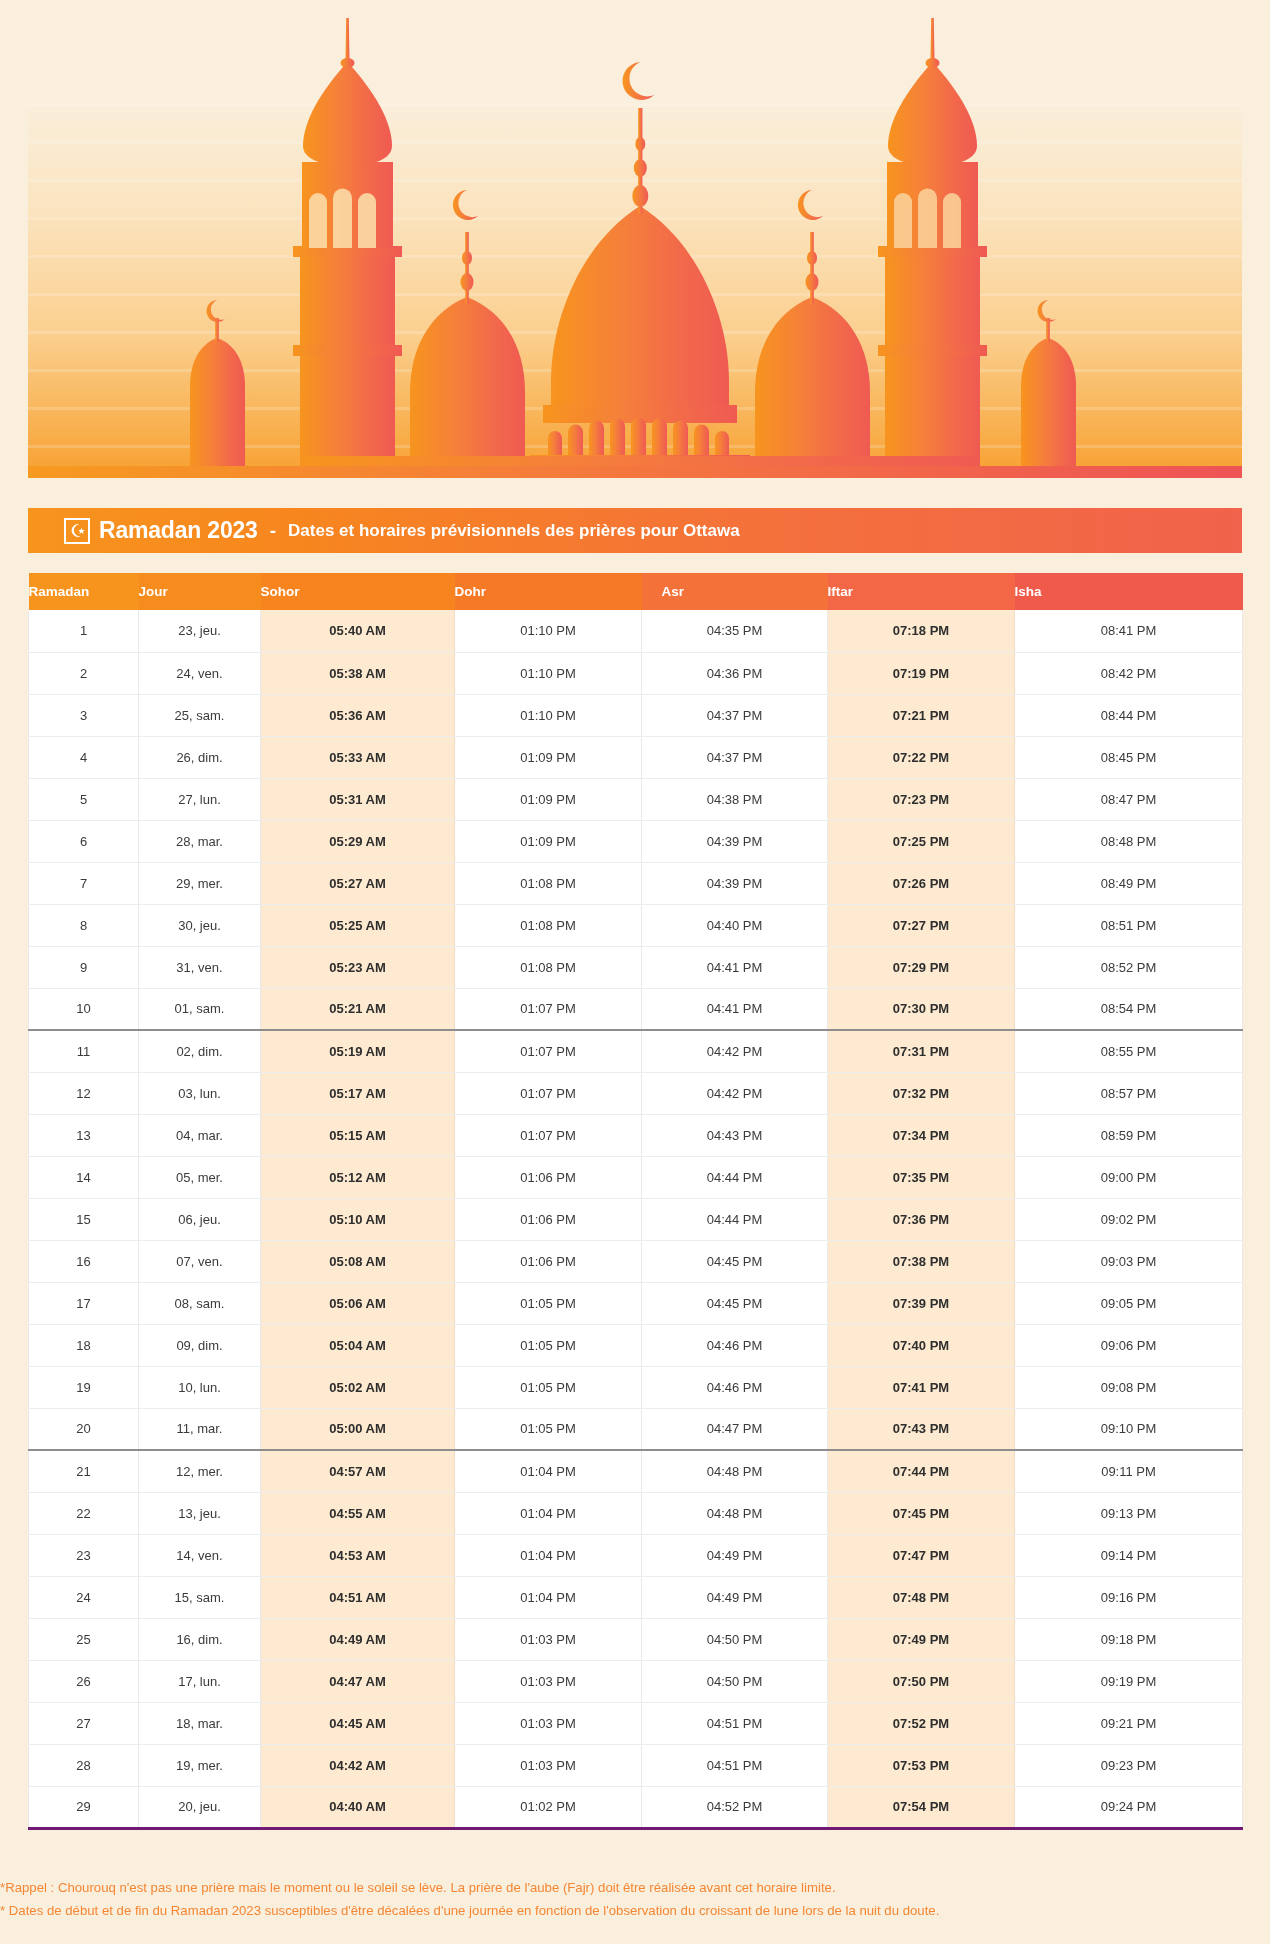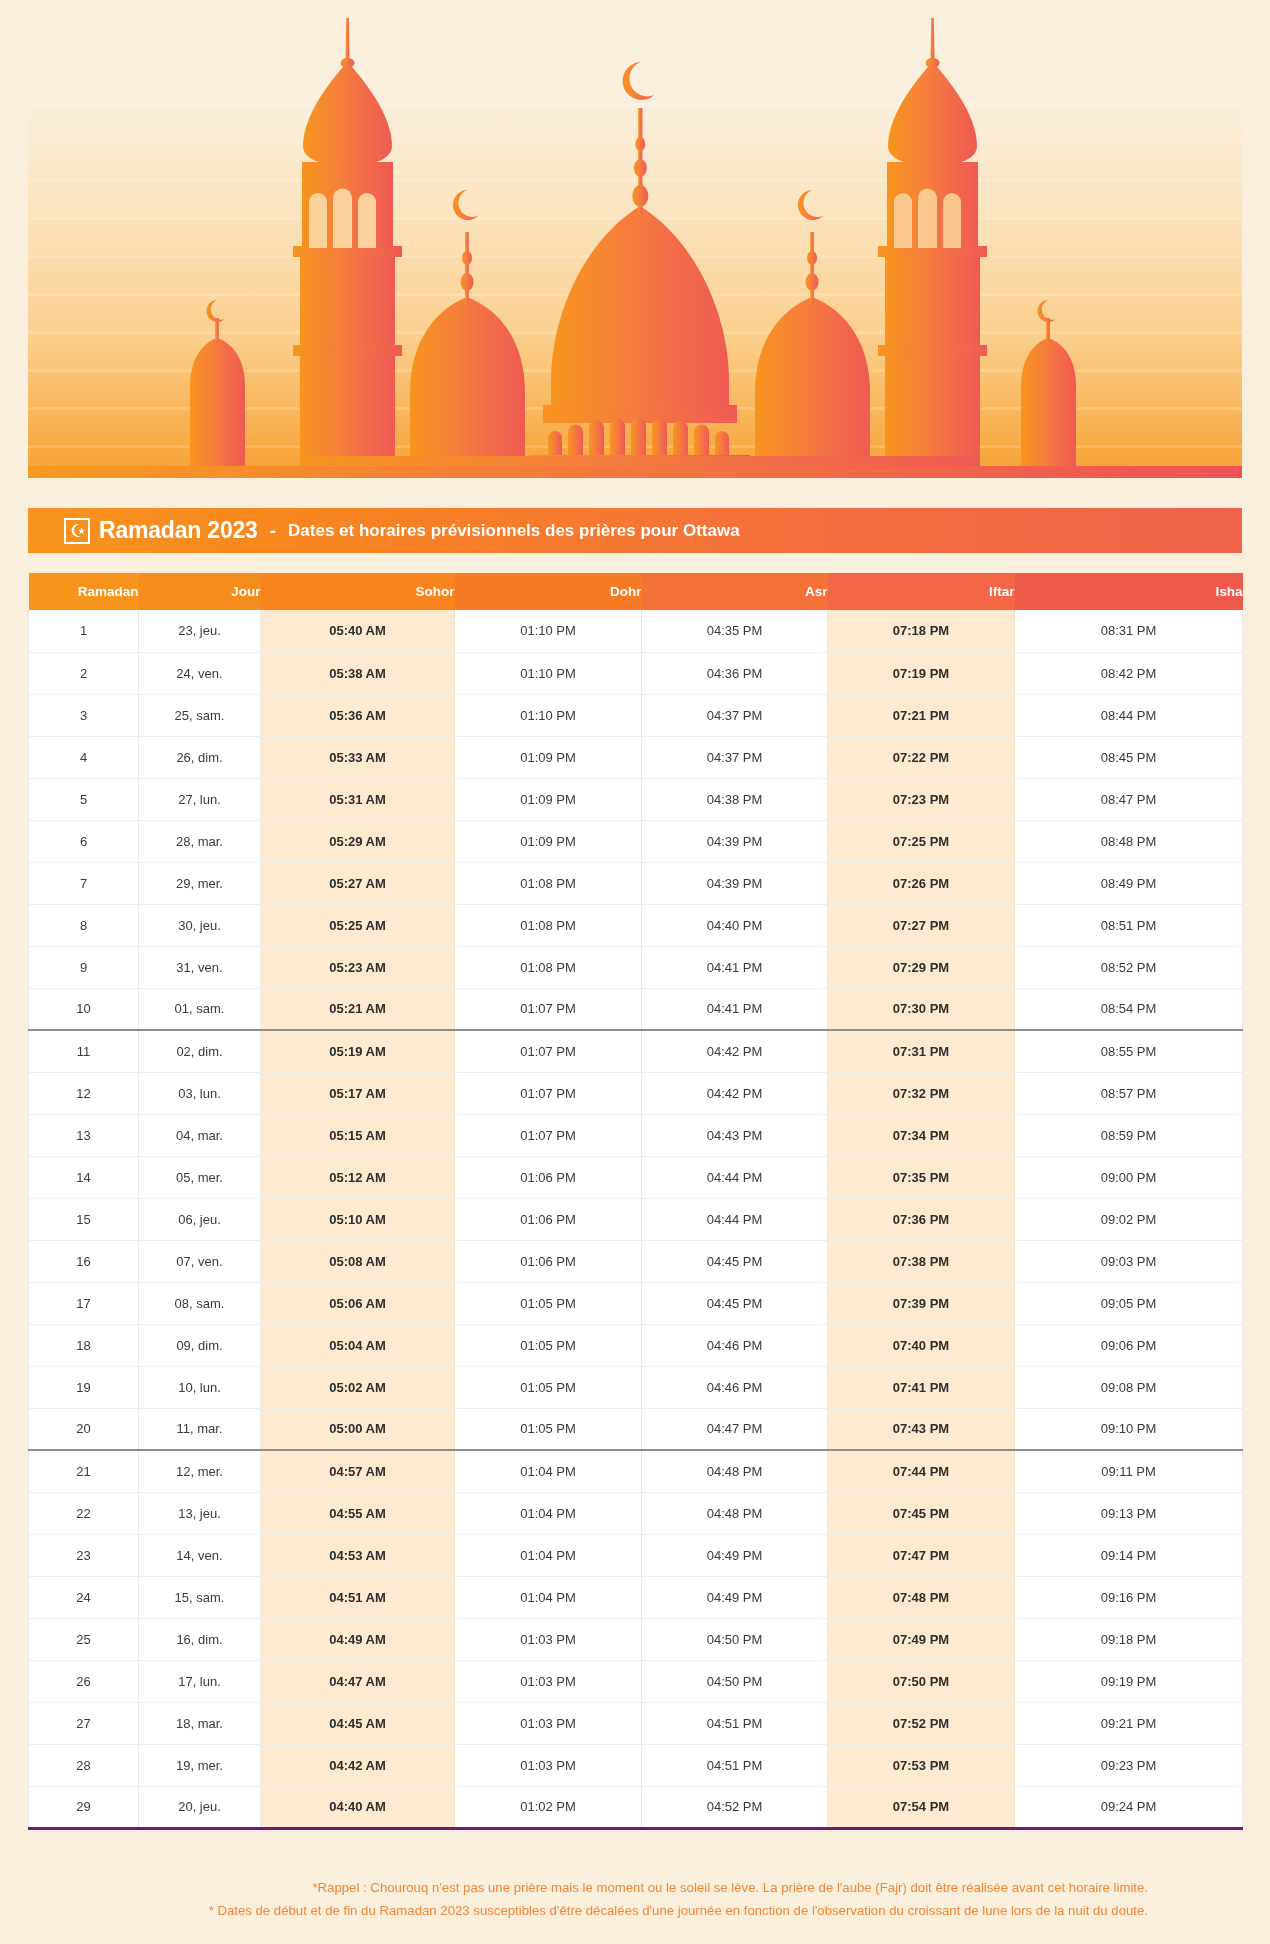--- a/index.html
+++ b/index.html
@@ -81,21 +81,21 @@
   table.schedule {
     width: 1214px;
     border-collapse: collapse;
     table-layout: fixed;
   }
   table.schedule thead th {
     height: 37px;
     color: #ffffff;
     font-size: 13.5px;
     font-weight: bold;
-    text-align: right;
+    text-align: left;
     border: none;
   }
   thead tr {
     background: linear-gradient(90deg, #f7941e 0%, #f7881e 20%, #f57a28 40%, #f4703c 65%, #f05a4b 100%);
   }
   thead th.th-0 { background: #f7941e; }
   thead th.th-1 { background: #f78c1e; }
   thead th.th-2 { background: #f7841f; }
   thead th.th-3 { background: #f67a26; }
   thead th.th-4 { background: #f5713a; padding-left: 20px; }
@@ -134,21 +134,21 @@
   col.c4 { width: 186px; }
   col.c5 { width: 187px; }
   col.c6 { width: 228px; }
 
   
   .footnotes {
     position: absolute;
     left: 0;
     top: 1876px;
     width: 1148px;
-    text-align: right;
+    text-align: left;
   }
   .footnotes p {
     color: #f58634;
     font-size: 13.2px;
     line-height: 1.75;
     font-weight: normal;
   }
 </style>
 </head>
 <body>
@@ -319,21 +319,21 @@
           </tr>
       </thead>
       <tbody>
           <tr>
             <td>1</td>
             <td>23, jeu.</td>
             <td class="hl">05:40 AM</td>
             <td>01:10 PM</td>
             <td>04:35 PM</td>
             <td class="hl">07:18 PM</td>
-            <td>08:31 PM</td>
+            <td>08:41 PM</td>
           </tr>
           <tr>
             <td>2</td>
             <td>24, ven.</td>
             <td class="hl">05:38 AM</td>
             <td>01:10 PM</td>
             <td>04:36 PM</td>
             <td class="hl">07:19 PM</td>
             <td>08:42 PM</td>
           </tr>

